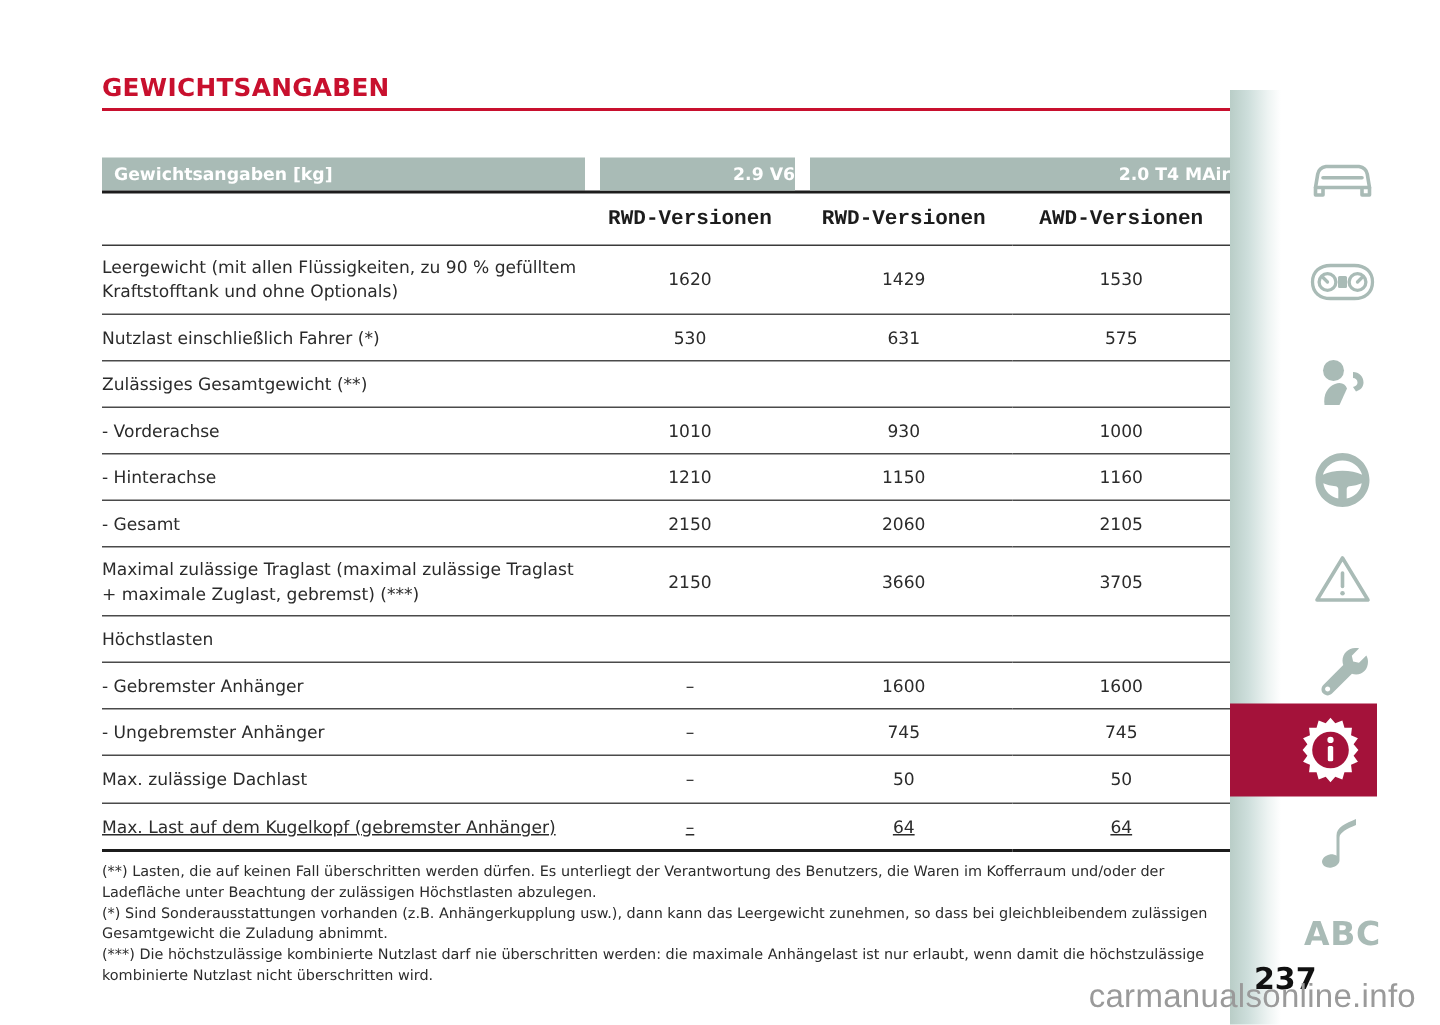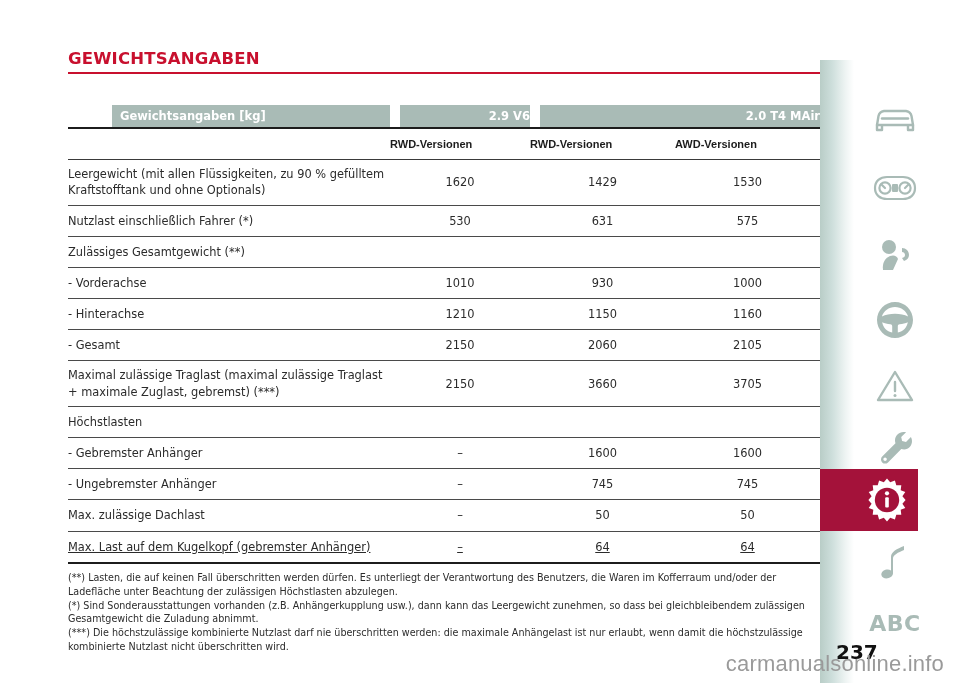--- a/index.html
+++ b/index.html
@@ -64,39 +64,39 @@
   }
   .band {
     background: #a9bbb6;
     color: #ffffff;
     height: 22px;
     line-height: 22px;
     font-size: 11.5px;
     font-weight: bold;
     font-family: "DejaVu Sans", sans-serif;
   }
-  .band.left   { text-align: left; padding-left: 8px; margin-left: 44px; }
+  .band.left   { text-align: left; padding-left: 8px; }
   .band.center { text-align: right; }
   .band-gap { width: 10px; }
 
   
   tr.thickline td { padding: 0; }
   .thickrule {
     height: 2px;
     background: #1c1c1c;
     font-size: 0;
   }
 
   
   tr.subhead td {
-    font-size: 11px;
+    font-size: 14px;
     font-weight: bold;
-    font-family: Liberation Sans, sans-serif;
+    font-family: Liberation Mono, monospace;
     color: #1c1c1c;
-    text-align: left;
+    text-align: center;
     padding: 9px 0 9px 0;
     border-bottom: 1.4px solid #3a3a3a;
   }
   tr.subhead td.lbl { border-bottom: 1.4px solid #3a3a3a; }
 
   
   tr.data td {
     font-size: 11.4px;
     color: #2b2b2b;
     font-family: "DejaVu Sans", sans-serif;

